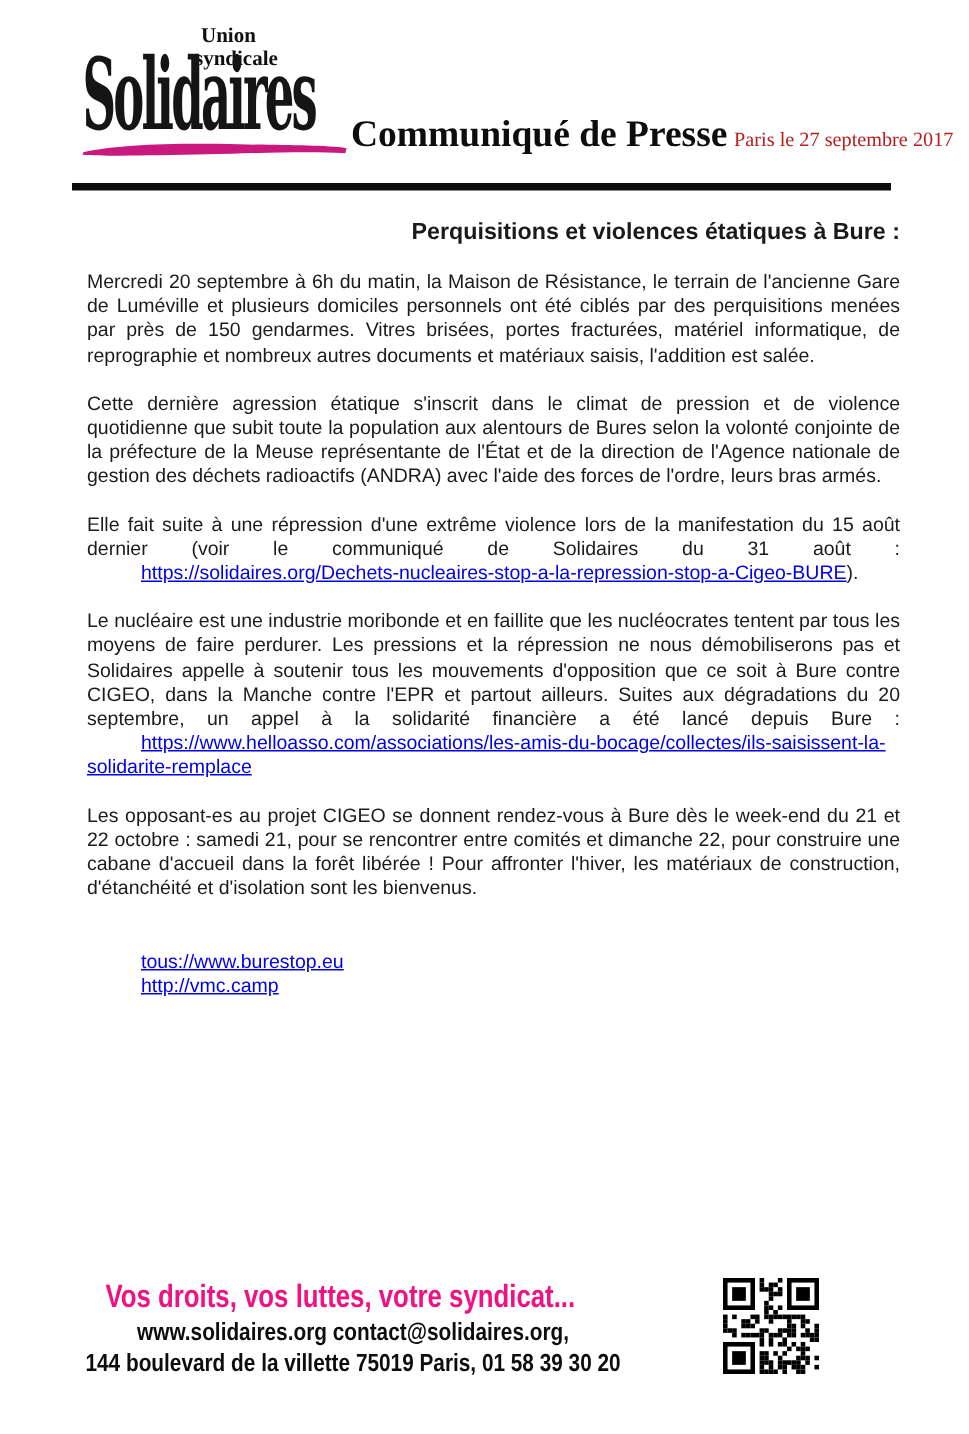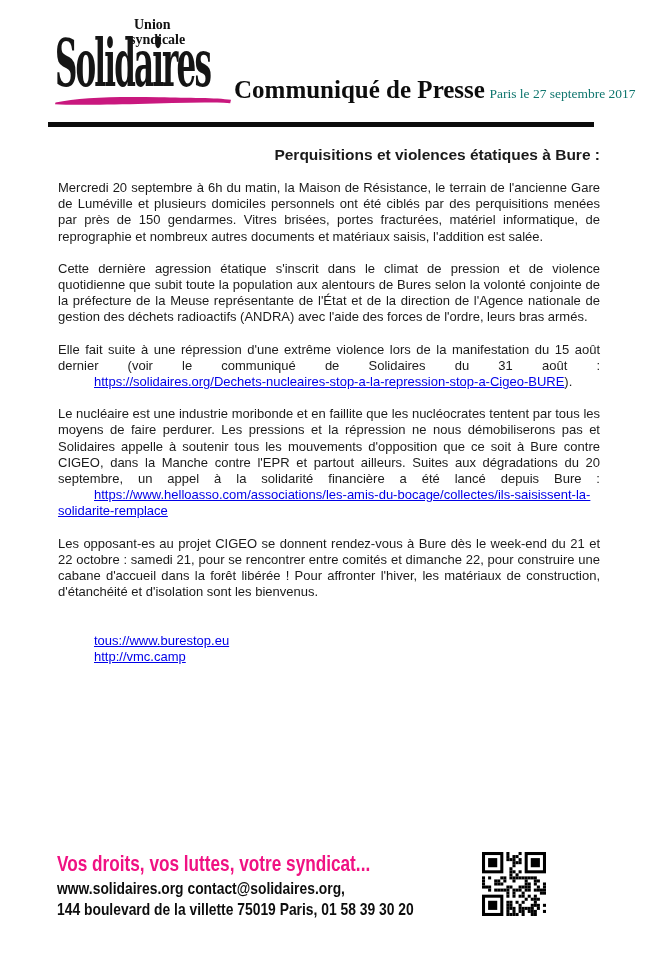--- a/index.html
+++ b/index.html
@@ -25,35 +25,35 @@
     transform:scaleX(.47);transform-origin:0 0;
   }
   .brush{position:absolute;left:54px;top:93px;width:178px;height:12px;color:var(--brand-magenta,#c9187e);}
   .doctype{position:absolute;left:234px;top:76px;white-space:nowrap;}
   .doctype .dt-main{
     font-family:"Liberation Serif","DejaVu Serif",serif;
     font-weight:bold;font-size:25px;color:#0d0d0d;
   }
   .doctype .dt-date{
     font-family:"Liberation Serif","DejaVu Serif",serif;
-    font-size:13.5px;color:#0f766e;
+    font-size:13.5px;color:#b91c1c;
   }
   .rule{position:absolute;left:48px;top:122px;width:546px;height:5px;background:#0c0c0c;}
   
   .content{position:absolute;left:58px;top:146px;width:542px;}
   .title{text-align:right;font-weight:bold;font-size:15.5px;color:#1a1a1a;margin-bottom:16px;}
   .title .tline{margin:0 0 14px 0;}
   .para{
     margin:0 0 16px 0;font-size:13px;line-height:16.2px;
     text-align:justify;text-align-last:left;color:#1b1b1b;
   }
   .link{color:var(--link-blue,#0000e8);text-decoration:underline;cursor:pointer;word-break:break-word;padding-left:36px;}
   .nowrap{white-space:nowrap;}
   
-  .footer{position:absolute;left:57px;top:852px;}
+  .footer{position:absolute;left:57px;top:852px;text-align:center;}
   .slogan{
     font-weight:bold;font-size:21.5px;line-height:24px;color:var(--slogan-pink,#f01283);
     white-space:nowrap;transform:scaleX(.80);transform-origin:0 50%;margin-bottom:2px;
   }
   .f-line{
     font-weight:bold;font-size:16.5px;line-height:21px;color:#0d0d0d;
     white-space:nowrap;transform:scaleX(.84);transform-origin:0 50%;
   }
   .qr{position:absolute;left:482px;top:852px;width:64px;height:64px;}
 </style>

